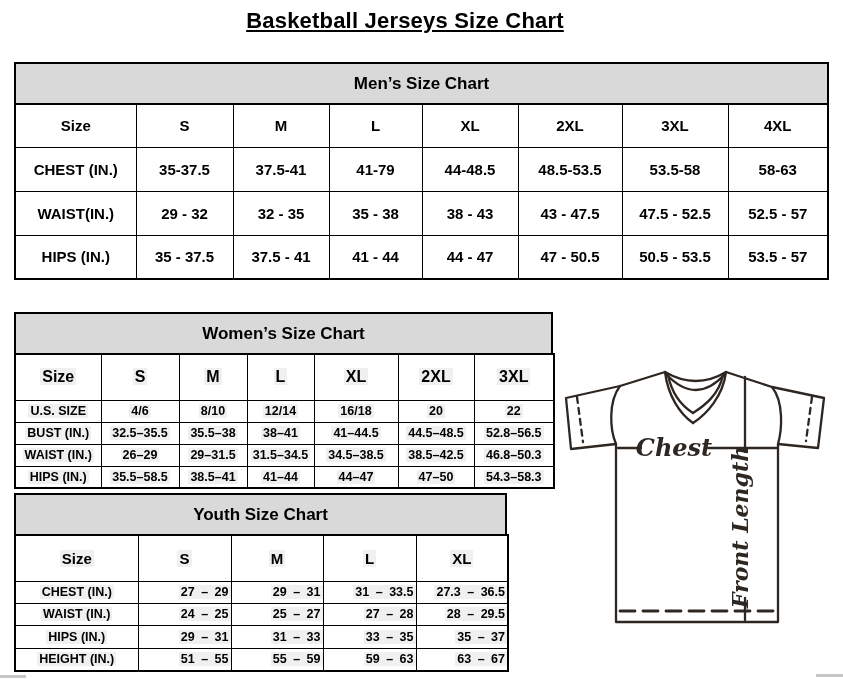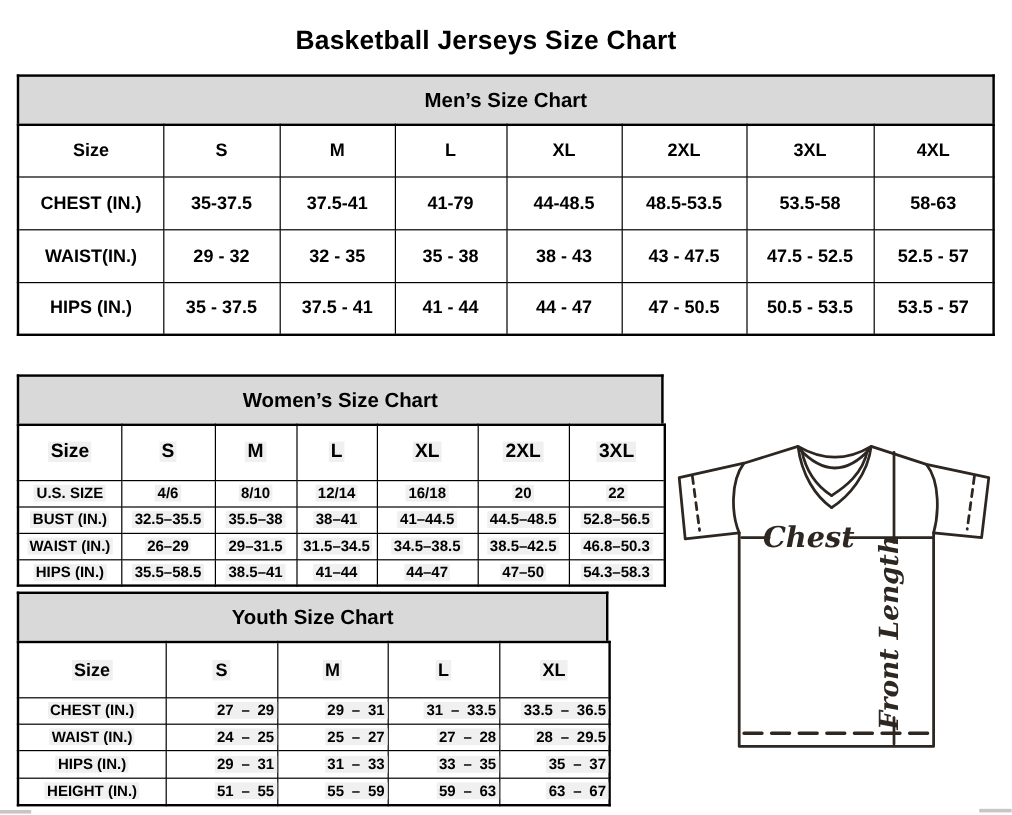--- a/index.html
+++ b/index.html
@@ -7,27 +7,28 @@
   body {
     position: relative;
     width: 843px;
     height: 679px;
     overflow: hidden;
     font-family: "Liberation Sans", sans-serif;
     color: #000;
   }
   .page-title {
     position: absolute;
-    top: 21px;
+    top: 8px;
     left: 0;
     width: 810px;
     text-align: center;
     font-size: 22px;
     font-weight: bold;
     letter-spacing: 0.2px;
+    text-decoration: underline;
   }
   .section { position: absolute; background: #fff; }
   .band {
     background: #d9d9d9;
     border: 2px solid #000;
     border-bottom: none;
     height: 41px;
     display: flex;
     align-items: center;
     justify-content: center;
@@ -224,21 +225,21 @@
           <th><span class="hl">L</span></th>
           <th><span class="hl">XL</span></th>
         </tr>
       </thead>
       <tbody>
         <tr>
           <th><span class="hl">CHEST (IN.)</span></th>
           <td><span class="hl">27 – 29</span></td>
           <td><span class="hl">29 – 31</span></td>
           <td><span class="hl">31 – 33.5</span></td>
-          <td><span class="hl">33.5 – 36.5</span></td>
+          <td><span class="hl">27.3 – 36.5</span></td>
         </tr>
         <tr>
           <th><span class="hl">WAIST (IN.)</span></th>
           <td><span class="hl">24 – 25</span></td>
           <td><span class="hl">25 – 27</span></td>
           <td><span class="hl">27 – 28</span></td>
           <td><span class="hl">28 – 29.5</span></td>
         </tr>
         <tr>
           <th><span class="hl">HIPS (IN.)</span></th>

